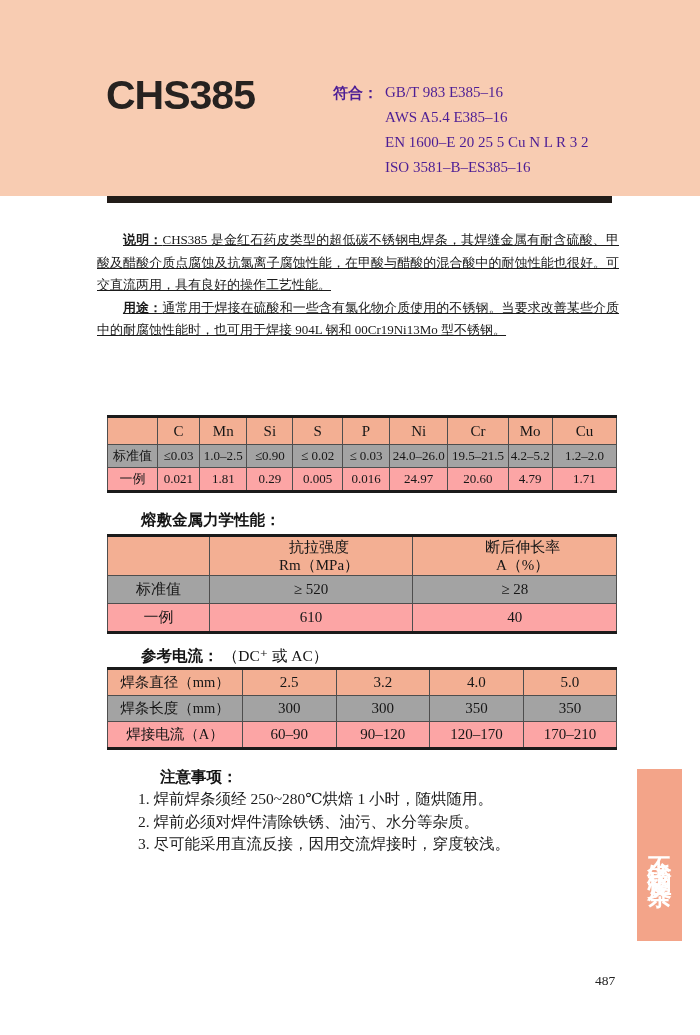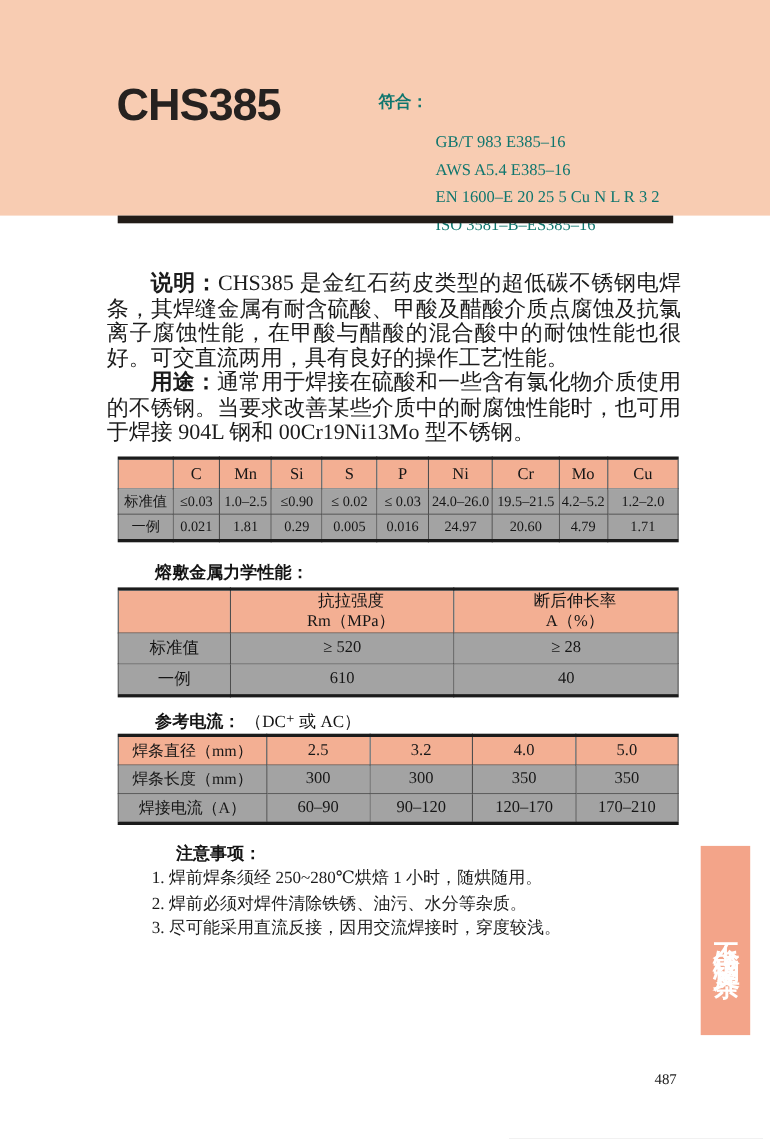--- a/index.html
+++ b/index.html
@@ -3,49 +3,49 @@
 <meta charset="utf-8">
 <style>
   html,body{margin:0;padding:0;background:#e8e8e8;}
   .page{position:relative;width:700px;height:1035px;background:#ffffff;overflow:hidden;
         font-family:"Liberation Serif","DejaVu Serif",serif;color:#1b1b1b;}
   
   .banner{position:absolute;left:0;top:0;width:700px;height:196px;background:#f8ccb2;}
   .model{position:absolute;left:106px;top:72px;
          font-family:"Liberation Sans","DejaVu Sans",sans-serif;
          font-weight:900;font-size:41px;letter-spacing:-1px;color:#262220;}
-  .standards{position:absolute;left:344px;top:80px;display:flex;font-size:15px;color:#0f766e;}
+  .standards{position:absolute;left:333px;top:80px;display:flex;font-size:15px;color:#4c1d95;}
   .conform{font-family:"Liberation Sans","DejaVu Sans",sans-serif;font-weight:700;
            font-size:15px;line-height:25px;margin-right:7px;}
-  .std-list{line-height:25px;margin-top:38px;}
+  .std-list{line-height:25px;}
   .divider{position:absolute;left:107px;top:196px;width:505px;height:7px;background:#221c18;}
   
-  .intro{position:absolute;left:97px;top:247px;width:522px;
-         font-size:20px;line-height:22.5px;text-align:justify;}
+  .intro{position:absolute;left:97px;top:229px;width:522px;
+         font-size:13px;line-height:22.5px;text-align:justify;text-decoration:underline;}
   .intro p{margin:0;text-indent:2em;}
   .runin{font-family:"Liberation Sans","DejaVu Sans",sans-serif;font-weight:700;}
   
   .sec-head{position:absolute;left:97px;width:522px;
             font-family:"Liberation Sans","DejaVu Sans",sans-serif;
             font-weight:700;font-size:15.5px;color:#141414;}
   .sec-head .indent{margin-left:44px;}
   .sec-head .unit{position:absolute;right:46px;top:0;
                   font-family:"Liberation Serif","DejaVu Serif",serif;font-weight:400;font-size:17px;}
   .sec-head .plain{font-family:"Liberation Serif","DejaVu Serif",serif;font-weight:400;}
   .h-chem{top:391px;}
   .h-mech{top:510px;}
   .h-cur{top:646px;}
   
   table.tbl{position:absolute;left:107px;width:510px;border-collapse:collapse;table-layout:fixed;
             border-top:3px solid #1b1b1b;border-bottom:3px solid #1b1b1b;
             font-family:"Liberation Serif","DejaVu Serif",serif;color:#161616;}
   table.tbl td{border:1px solid #4e4e4e;text-align:center;vertical-align:middle;padding:0;overflow:hidden;}
   .bg-hd{background:#f3af93;}
   .bg-r1{background:#a3a3a3;}
-  .bg-r2{background:#a3a3a3;}
+  .bg-r2{background:#fca5a5;}
   .t-chem{top:415px;}
   .t-chem tr.hdr td{height:26px;font-size:15px;}
   .t-chem tr.vals td{height:22px;font-size:13px;}
   .t-chem td.lbl{font-size:13.5px;}
   .t-mech{top:534px;font-size:15px;}
   .t-mech tr.hdr td{height:38px;line-height:18px;padding-left:16px;}
   .t-mech tr.vals td{height:27px;}
   .t-cur{top:667px;font-size:15px;}
   .t-cur td{height:25px;}
   .t-cur td.lbl{font-size:14.5px;margin-top:42px;}

